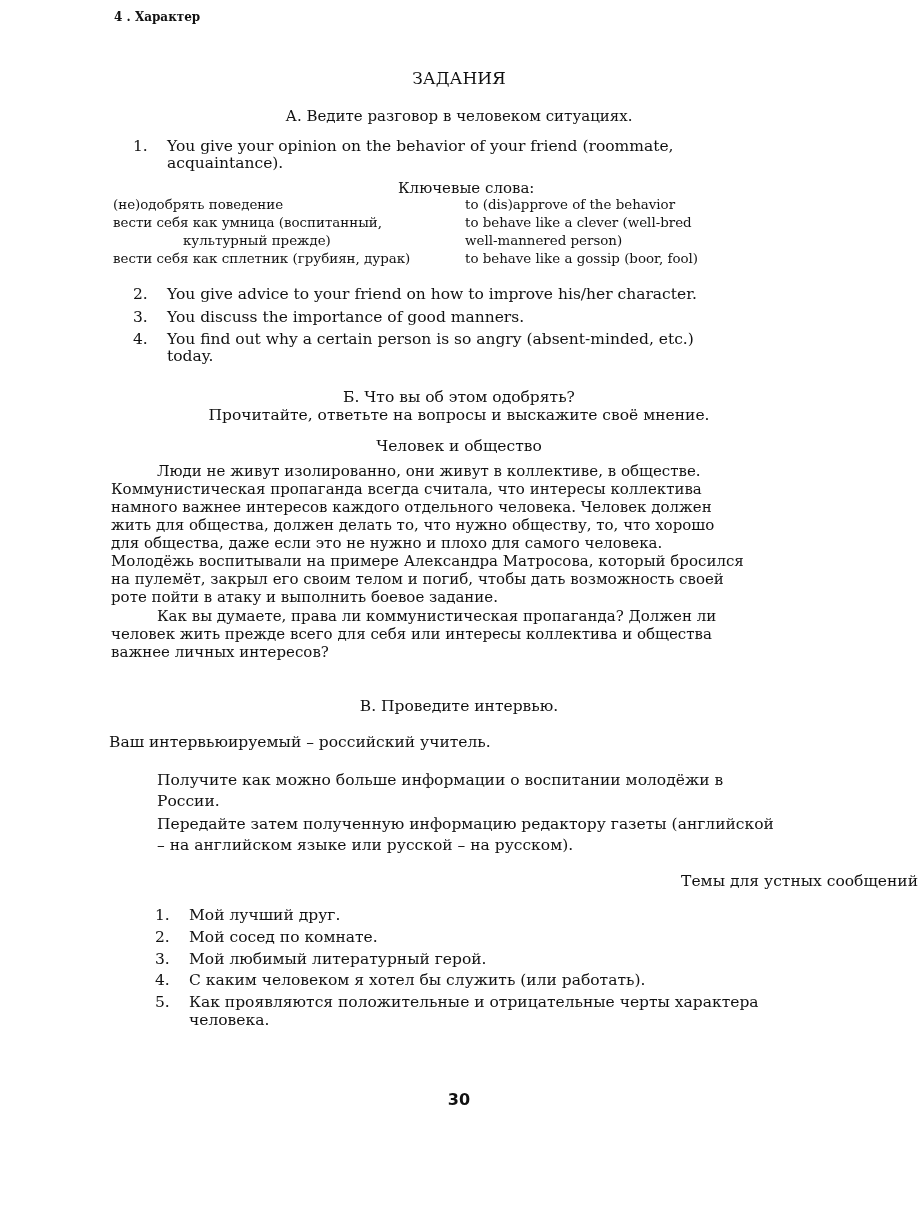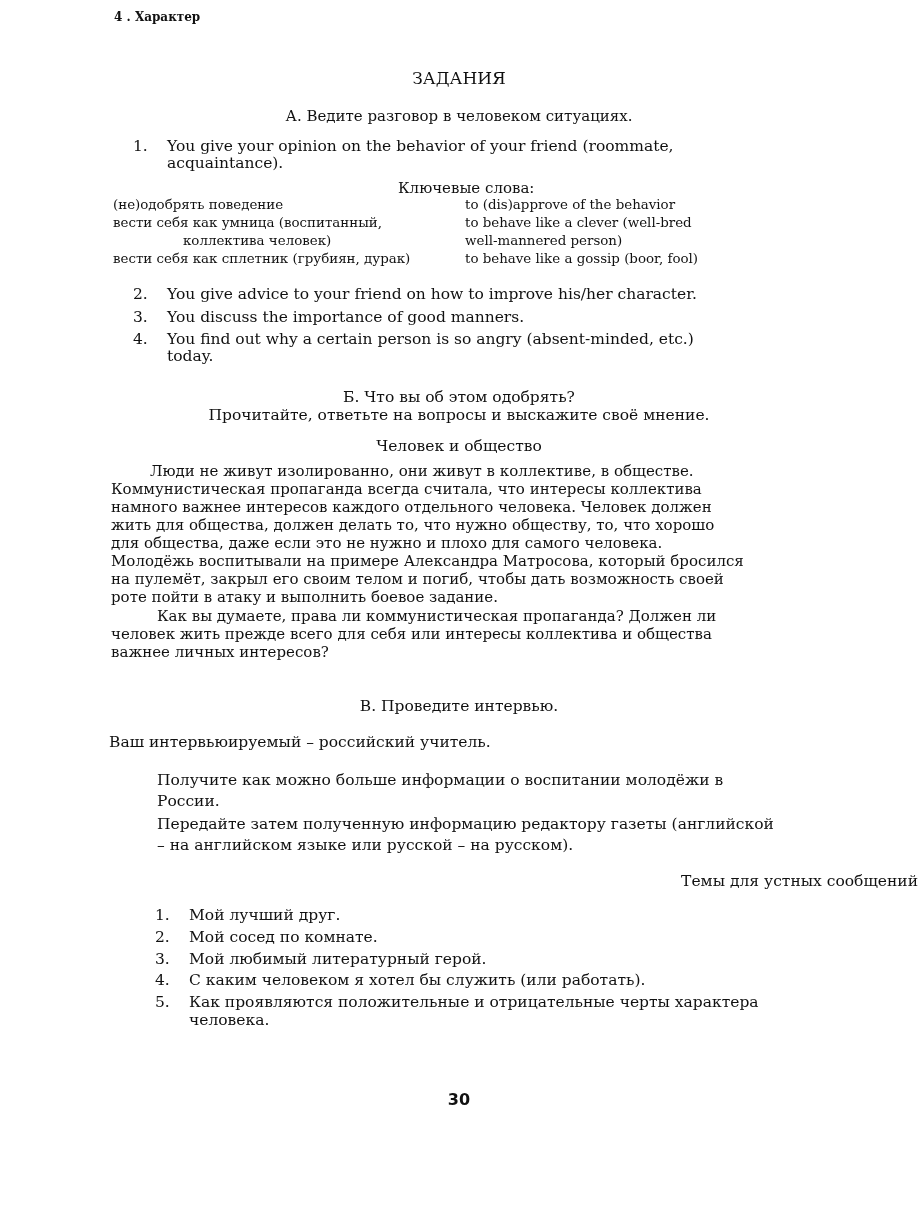--- a/index.html
+++ b/index.html
@@ -36,41 +36,41 @@
   <div class="abs t15" style="left:133px; top:137px;">
     <span class="num">1.</span><span>You give your opinion on the behavior of your friend (roommate,</span>
   </div>
   <div class="abs t15" style="left:167px; top:154px;">acquaintance).</div>
 
   <div class="abs kw-head">Ключевые слова:</div>
   <div class="abs kw-row kw-ru" style="top:196px;">(не)одобрять поведение</div>
   <div class="abs kw-row kw-en" style="top:196px;">to (dis)approve of the behavior</div>
   <div class="abs kw-row kw-ru" style="top:214px;">вести себя как умница (воспитанный,</div>
   <div class="abs kw-row kw-en" style="top:214px;">to behave like a clever (well-bred</div>
-  <div class="abs kw-row kw-ru" style="top:232px; left:183px;">коллектива человек)</div>
+  <div class="abs kw-row kw-ru" style="top:232px; left:183px;">культурный прежде)</div>
   <div class="abs kw-row kw-en" style="top:232px;">well-mannered person)</div>
   <div class="abs kw-row kw-ru" style="top:250px;">вести себя как сплетник (грубиян, дурак)</div>
   <div class="abs kw-row kw-en" style="top:250px;">to behave like a gossip (boor, fool)</div>
 
   <div class="abs t15" style="left:133px; top:285px;">
     <span class="num">2.</span><span>You give advice to your friend on how to improve his/her character.</span>
   </div>
   <div class="abs t15" style="left:133px; top:308px;">
     <span class="num">3.</span><span>You discuss the importance of good manners.</span>
   </div>
   <div class="abs t15" style="left:133px; top:330px;">
     <span class="num">4.</span><span>You find out why a certain person  is so angry (absent-minded, etc.)</span>
   </div>
   <div class="abs t15" style="left:167px; top:347px;">today.</div>
 
   <div class="abs center t15" style="top:388px;">Б. Что вы об этом одобрять?</div>
   <div class="abs center t15" style="top:406px;">Прочитайте, ответьте на вопросы и выскажите своё мнение.</div>
   <div class="abs center t15" style="top:437px;">Человек и общество</div>
 
-  <div class="abs para" style="left:150px; top:462px;">Люди не живут изолированно, они живут в коллективе, в обществе.</div>
+  <div class="abs para" style="left:157px; top:462px;">Люди не живут изолированно, они живут в коллективе, в обществе.</div>
   <div class="abs para" style="left:111px; top:480px;">Коммунистическая пропаганда всегда считала, что интересы коллектива</div>
   <div class="abs para" style="left:111px; top:498px;">намного важнее интересов каждого отдельного человека. Человек должен</div>
   <div class="abs para" style="left:111px; top:516px;">жить для общества, должен делать то, что нужно обществу, то, что хорошо</div>
   <div class="abs para" style="left:111px; top:534px;">для общества, даже если это не нужно и плохо для самого человека.</div>
   <div class="abs para" style="left:111px; top:552px;">Молодёжь воспитывали на примере Александра Матросова, который бросился</div>
   <div class="abs para" style="left:111px; top:570px;">на пулемёт, закрыл его своим телом и погиб, чтобы дать возможность своей</div>
   <div class="abs para" style="left:111px; top:588px;">роте пойти в атаку и выполнить боевое задание.</div>
   <div class="abs para" style="left:157px; top:607px;">Как вы думаете, права ли коммунистическая пропаганда? Должен ли</div>
   <div class="abs para" style="left:111px; top:625px;">человек жить прежде всего для себя или интересы коллектива и общества</div>
   <div class="abs para" style="left:111px; top:643px;">важнее личных интересов?</div>

